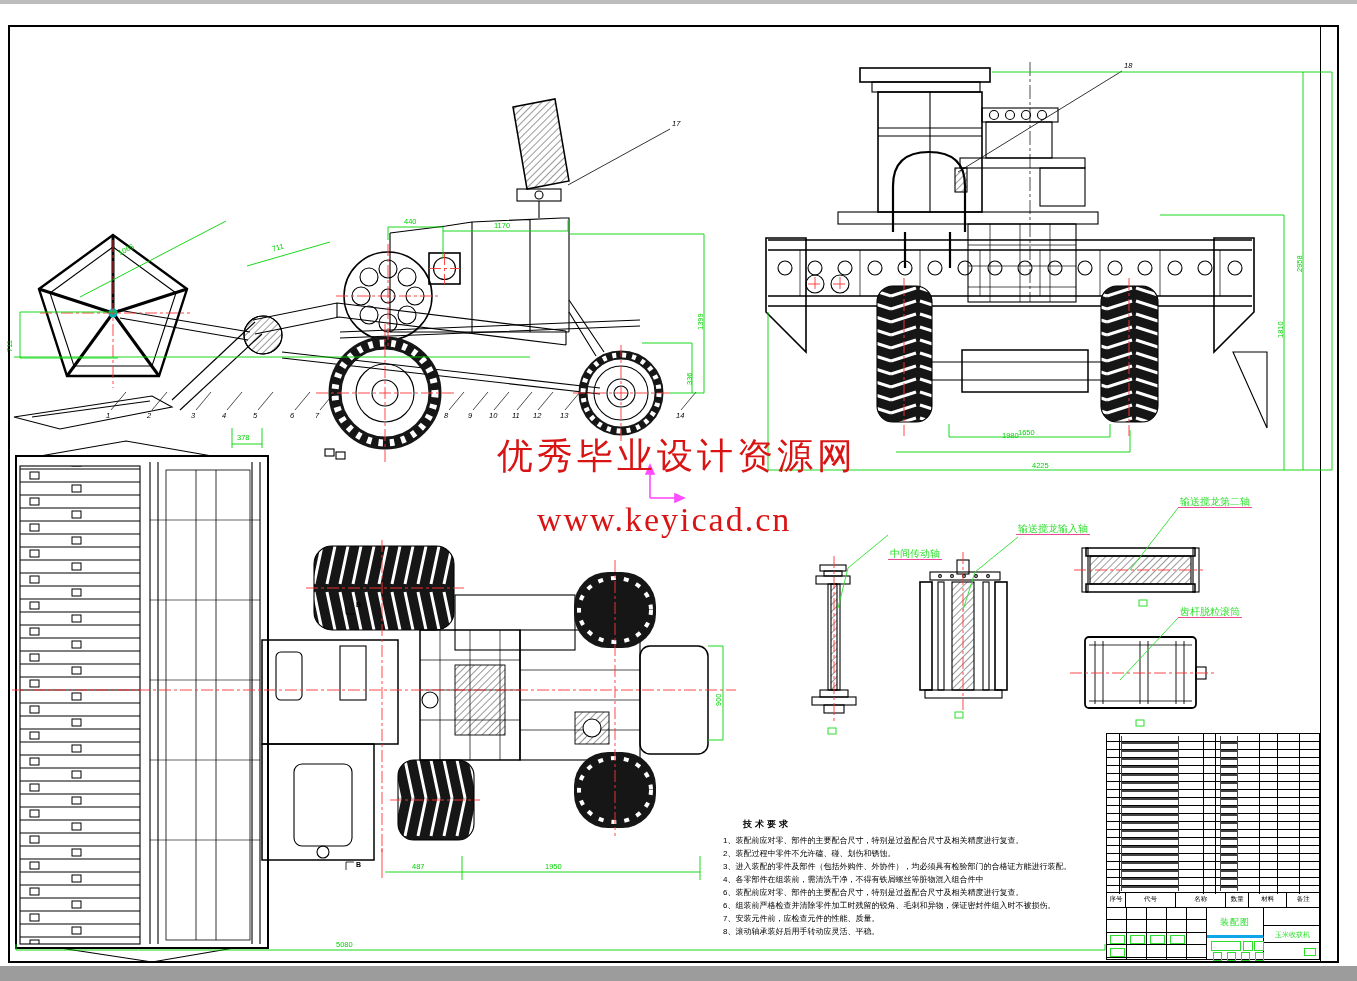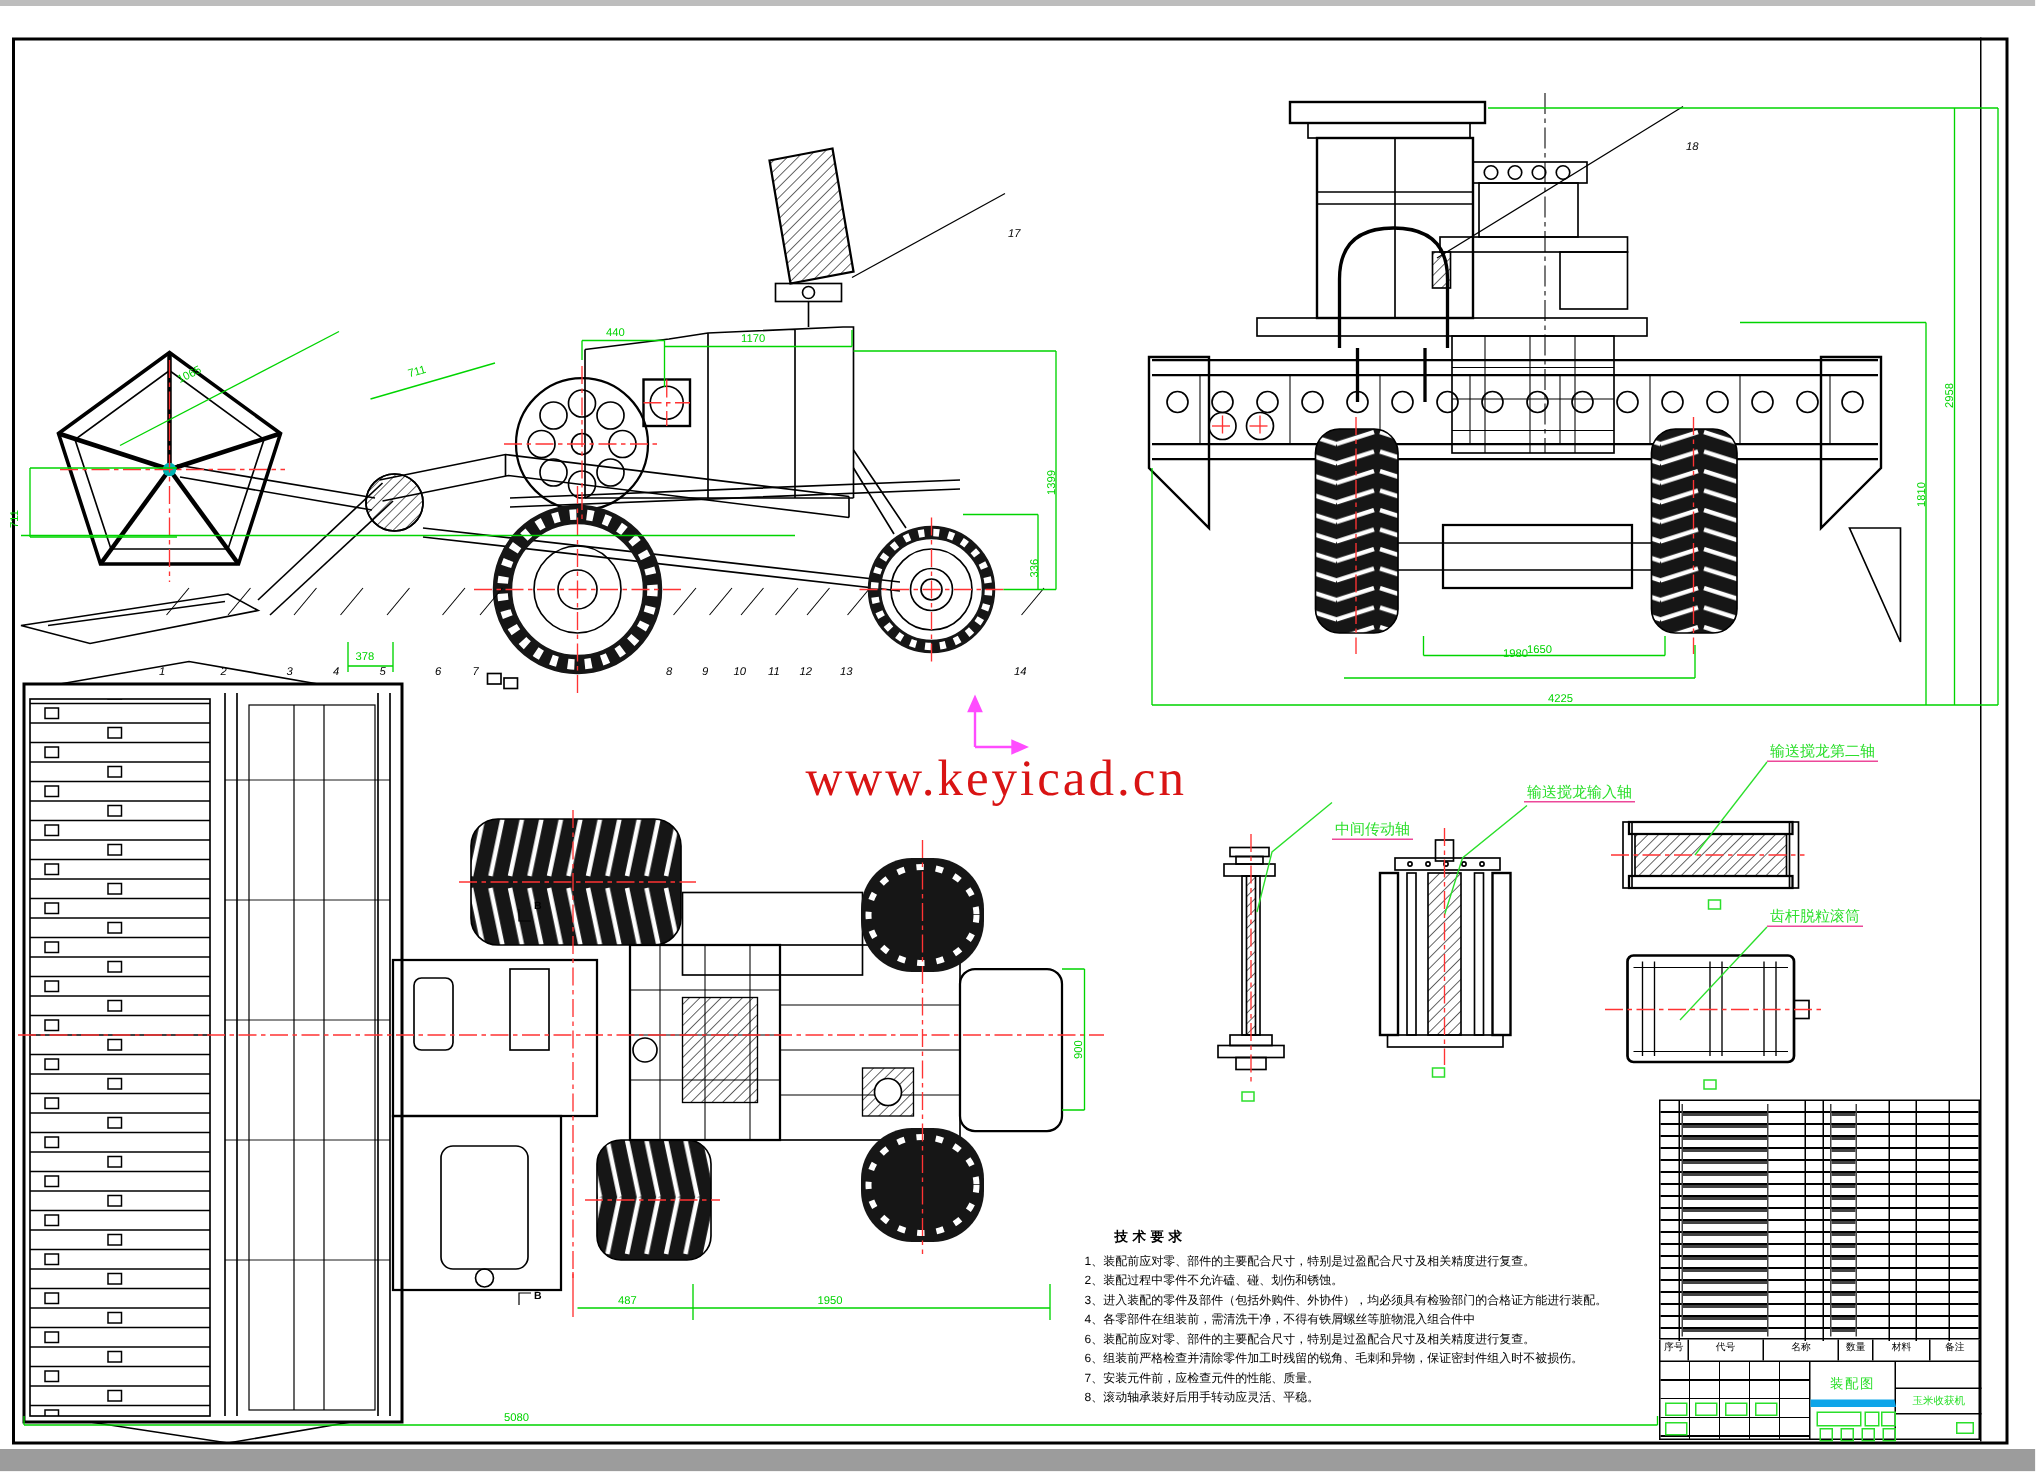--- a/index.html
+++ b/index.html
@@ -5,21 +5,21 @@
   html,body{margin:0;padding:0;background:#fff;}
   .page{position:relative;width:1357px;height:981px;background:#ffffff;overflow:hidden;
         font-family:"Liberation Sans",sans-serif;}
   .strip-top{position:absolute;left:0;top:0;width:1357px;height:4px;background:#bdbdbd;}
   .strip-bottom{position:absolute;left:0;top:966px;width:1357px;height:15px;background:#9c9c9c;}
   .frame{position:absolute;left:8px;top:25px;width:1327px;height:934px;border:2px solid #000;}
   .inner-right{position:absolute;left:1320px;top:25px;width:0;height:936px;border-left:1.5px solid #000;}
   svg.art{position:absolute;left:0;top:0;}
   .dim{position:absolute;color:#00d400;font-size:7.5px;line-height:8px;white-space:nowrap;}
   .rot{transform:rotate(-90deg);transform-origin:left top;}
-  .balloon{position:absolute;color:#000;font-size:7.5px;line-height:8px;font-style:italic;margin-top:32px;}
+  .balloon{position:absolute;color:#000;font-size:7.5px;line-height:8px;font-style:italic;}
   .secmark{position:absolute;color:#000;font-size:7px;line-height:7px;font-weight:bold;}
   .detail-label{position:absolute;color:#2bdf2b;font-size:10px;line-height:9px;white-space:nowrap;
                 border-bottom:1px solid #ec4899;padding:0 2px 1px 2px;}
   .wm1{position:absolute;left:497px;top:432px;color:#d91414;font-family:"Liberation Serif",serif;
        font-size:36px;letter-spacing:4px;white-space:nowrap;}
   .wm2{position:absolute;left:537px;top:501px;color:#d91414;font-family:"Liberation Serif",serif;
        font-size:34px;letter-spacing:2px;white-space:nowrap;}
   .tech{position:absolute;left:723px;top:818px;width:400px;color:#000;}
   .tech .t-title{font-size:9px;font-weight:bold;letter-spacing:3px;margin:0 0 3px 20px;}
   .tech .t-line{font-size:8px;line-height:13px;white-space:nowrap;}
@@ -32,21 +32,21 @@
        background:repeating-linear-gradient(to bottom,transparent 0 6px,#444 6px 8px);}
   .bom-mats{position:absolute;left:113px;top:2px;width:16px;height:155px;border-left:1px solid #444;border-right:1px solid #444;
        background:repeating-linear-gradient(to bottom,transparent 0 6px,#444 6px 8px);}
   .bom-head{position:absolute;left:0;top:160px;width:214px;height:15px;border:1.5px solid #000;border-top:none;
        box-sizing:border-box;display:flex;}
   .bom-head div{border-right:1px solid #000;font-size:6.5px;line-height:12px;text-align:center;color:#000;overflow:hidden;}
   .tb-main{position:absolute;left:0;top:175px;width:214px;height:52px;border:1.5px solid #000;border-top:none;box-sizing:border-box;}
   .tb-sig{position:absolute;left:0;top:0;width:100px;height:52px;border-right:1px solid #000;box-sizing:border-box;
        background:repeating-linear-gradient(to bottom,transparent 0 11.5px,#000 11.5px 12.5px),
                   repeating-linear-gradient(to right,transparent 0 19px,#000 19px 20px);}
-  .tb-name{position:absolute;left:100px;top:0;width:57px;height:30px;border-right:1px solid #000;border-bottom:5px solid #0ea5e9;
+  .tb-name{position:absolute;left:100px;top:0;width:57px;height:30px;border-right:1px solid #000;border-bottom:3px solid #0ea5e9;
        box-sizing:border-box;color:#2bdf2b;font-size:9px;line-height:29px;text-align:center;letter-spacing:1px;}
   .tb-sub{position:absolute;left:100px;top:30px;width:57px;height:22px;border-right:1px solid #000;box-sizing:border-box;}
   .tb-right{position:absolute;left:157px;top:0;width:57px;height:52px;box-sizing:border-box;}
   .tb-prod{position:absolute;left:0;top:17px;width:57px;height:18px;border-top:1px solid #000;border-bottom:1px solid #000;
        box-sizing:border-box;color:#2bdf2b;font-size:7px;line-height:17px;text-align:center;}
   .gbox{position:absolute;border:1px solid #2bdf2b;}
 </style>
 </head>
 <body>
 
@@ -348,20 +348,21 @@
     </g>
 
     <g stroke="#ff4cff" stroke-width="1.6" fill="#ff4cff">
       <line x1="650" y1="470" x2="650" y2="498"></line>
       <line x1="650" y1="498" x2="679" y2="498"></line>
       <polygon points="646,474 650,465 654,474"></polygon>
       <polygon points="675,494 684,498 675,502"></polygon>
     </g>
   </svg>
 
+  <div class="wm1">优秀毕业设计资源网</div>
   <div class="wm2">www.keyicad.cn</div>
 
   <span class="dim rot" style="left:6px;top:352px;">711</span>
   <span class="dim" style="left:118px;top:246px;transform:rotate(-27deg);">1065</span>
   <span class="dim" style="left:272px;top:244px;transform:rotate(-16deg);">711</span>
   <span class="dim" style="left:404px;top:218px;">440</span>
   <span class="dim" style="left:494px;top:222px;">1170</span>
   <span class="dim rot" style="left:697px;top:330px;">1399</span>
   <span class="dim rot" style="left:686px;top:385px;">336</span>
   <span class="dim" style="left:237px;top:434px;">378</span>

